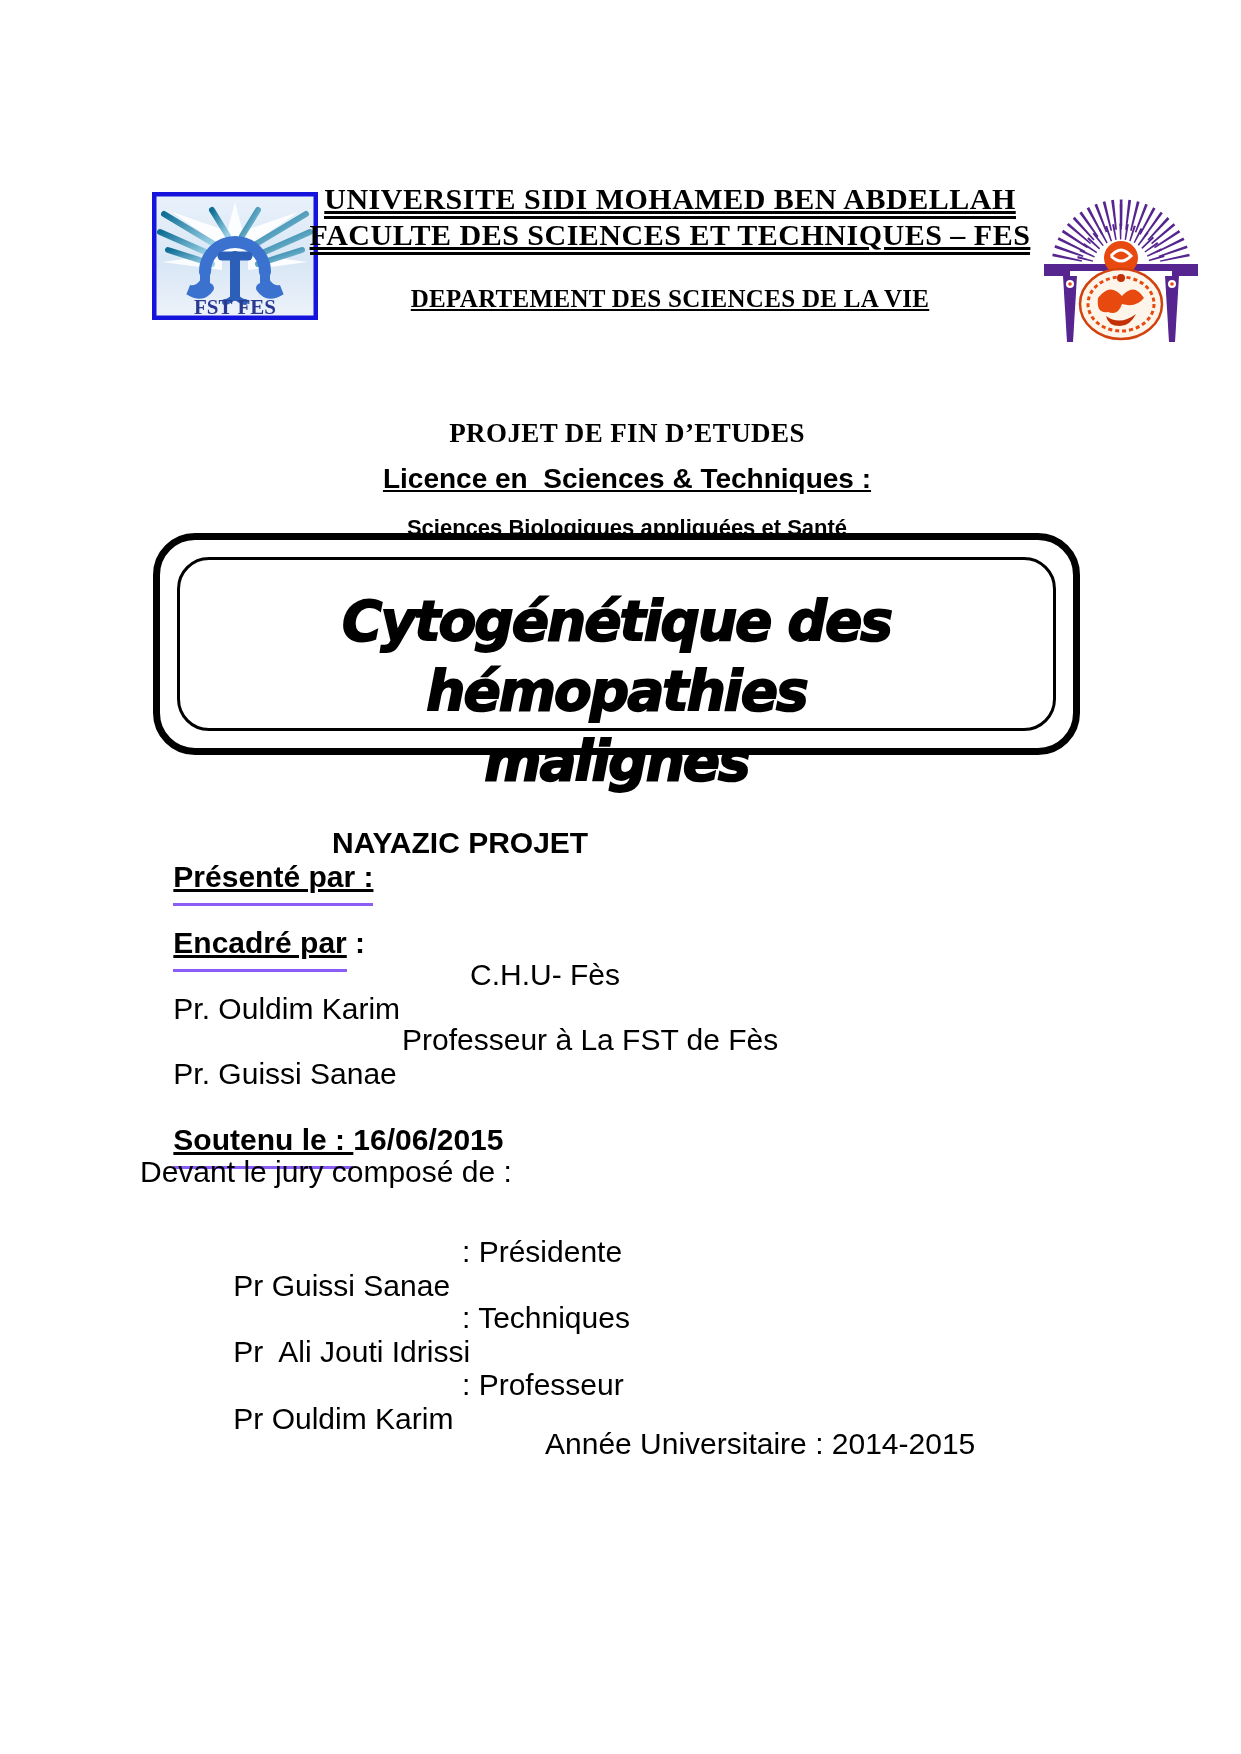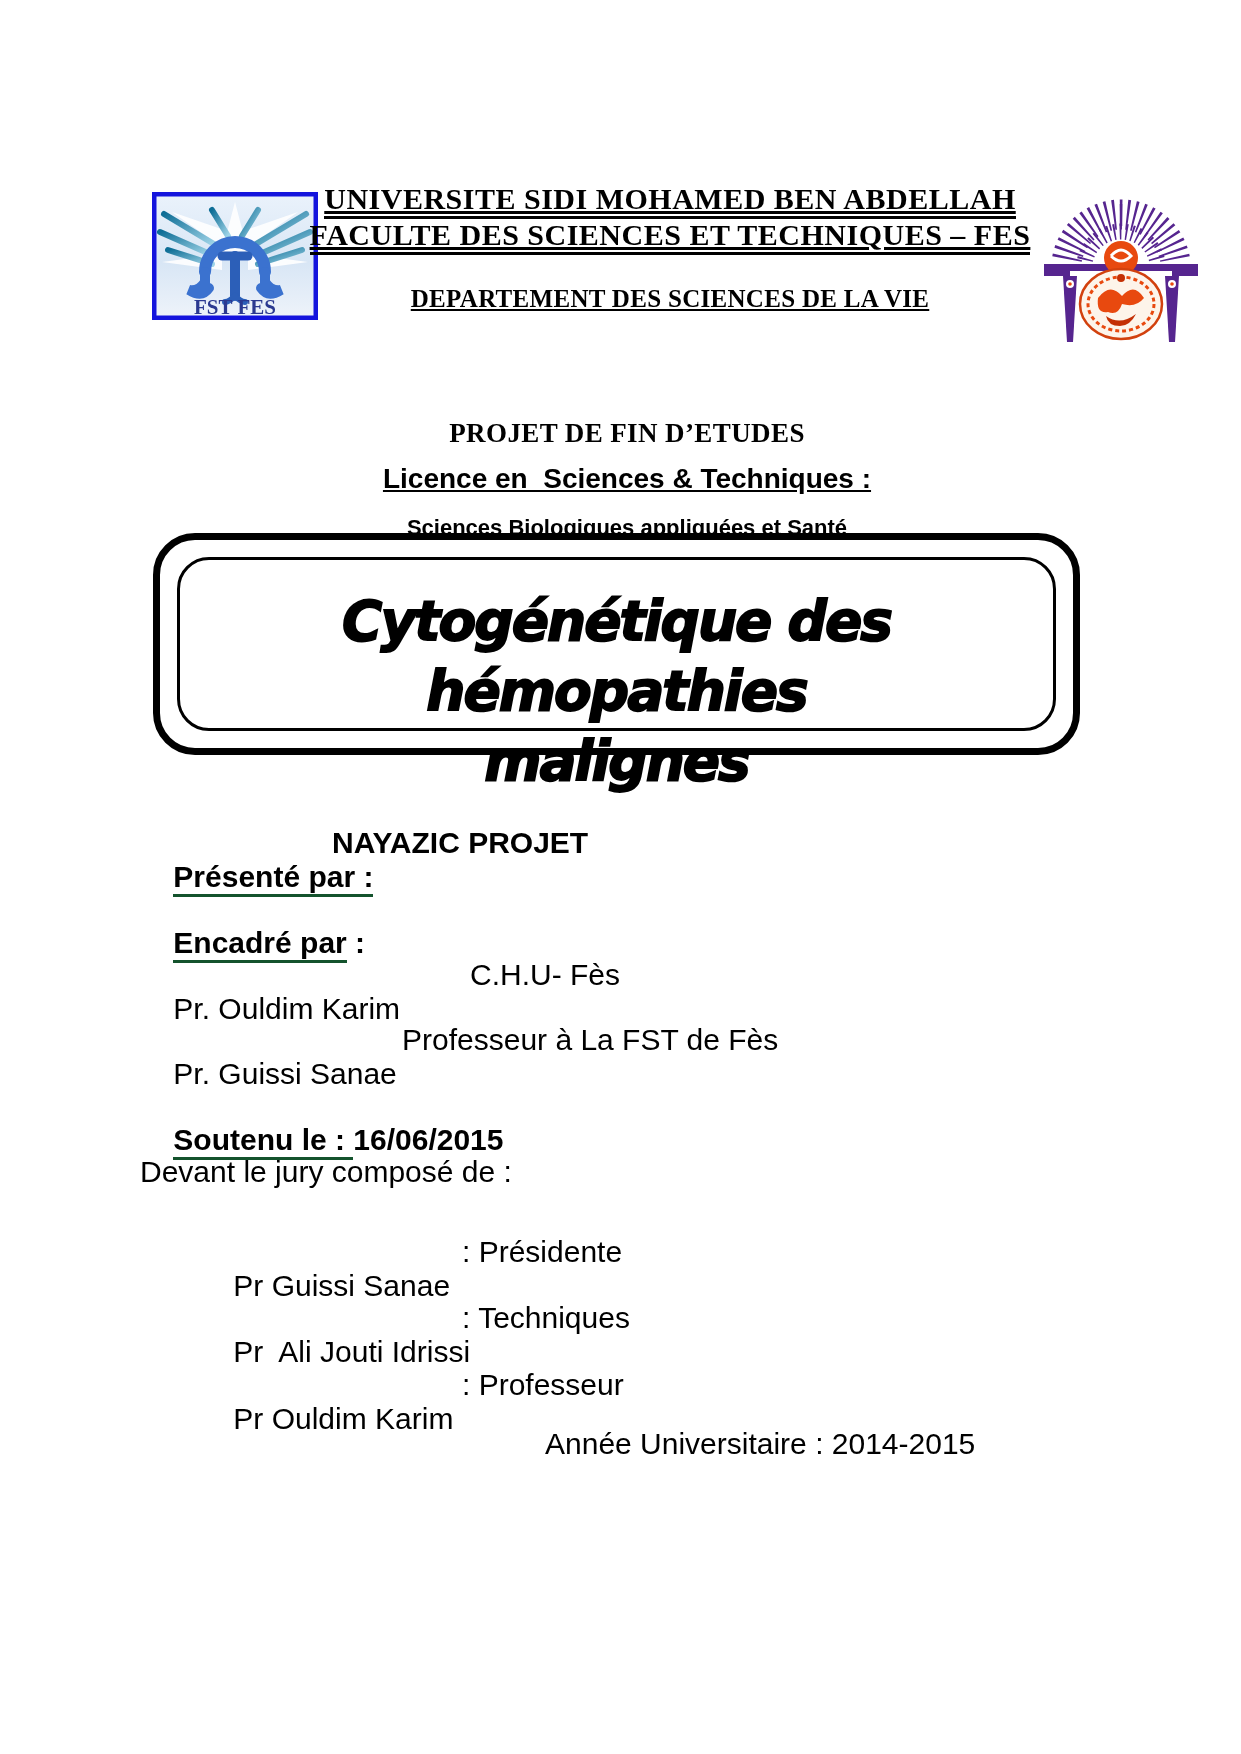--- a/index.html
+++ b/index.html
@@ -22,21 +22,21 @@
   .title-box{position:absolute;left:153px;top:533px;width:927px;height:222px;
     border:7px solid #000;border-radius:42px;box-sizing:border-box;padding:17px;}
   .title-box-inner{width:100%;height:100%;border:3px solid #000;border-radius:32px;
     box-sizing:border-box;text-align:center;}
   .main-title{padding-top:26px;font-family:"DejaVu Sans",sans-serif;font-weight:bold;
     font-style:italic;font-size:55px;line-height:70px;letter-spacing:-2px;
     -webkit-text-stroke:1.8px #000;}
   
   .line{position:absolute;left:140px;font-size:30px;white-space:pre;}
   .b{font-weight:bold;}
-  .ulb{border-bottom:3px solid #14532d;padding-bottom:1px;}
+  .ulb{border-bottom:3px solid #8b5cf6;padding-bottom:10px;text-decoration:underline;}
   .row{width:960px;}
   .abspan{position:absolute;top:0;}
   .jury-row{left:200px;width:800px;}
   .annee{left:545px;}
   
   .left-logo{position:absolute;left:152px;top:192px;width:181px;height:128px;}
   .right-logo{position:absolute;left:1036px;top:186px;width:170px;height:160px;}
 </style>
 </head>
 <body>

